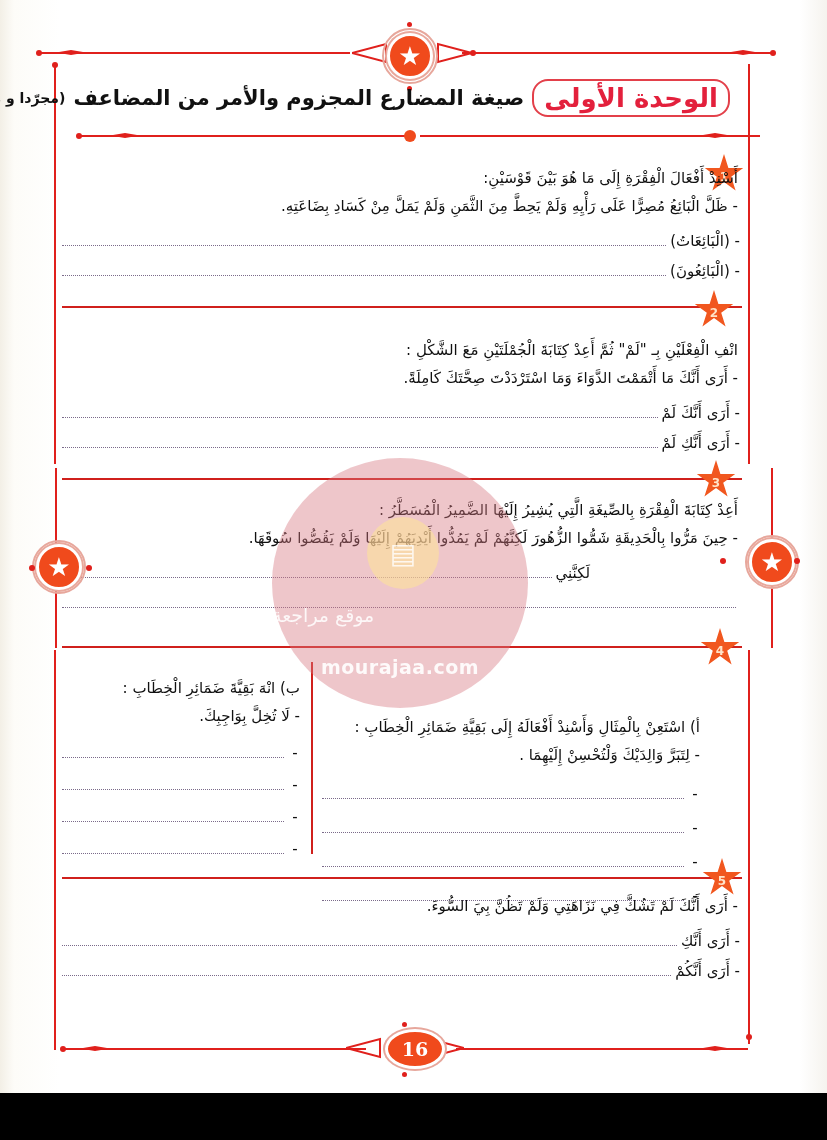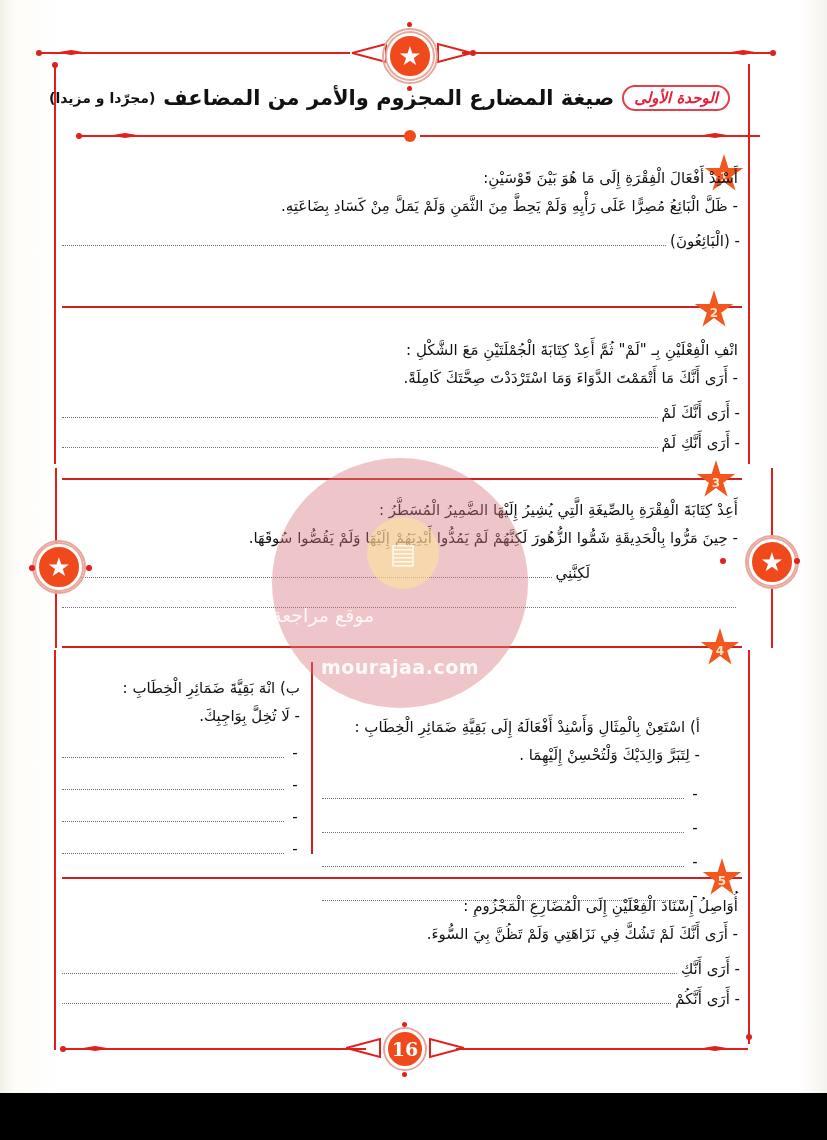--- a/index.html
+++ b/index.html
@@ -18,34 +18,34 @@
 
     
     .medal {
       position: absolute; width: 46px; height: 46px; border-radius: 50%;
       background: #f04a1c; border: 3px solid #fff; box-shadow: 0 0 0 2px #e9a89c;
       display: flex; align-items: center; justify-content: center;
       color: #fff; font-size: 26px; line-height: 1;
     }
     .medal-ring { position: absolute; border-radius: 50%; border: 2px solid #e7a79c; }
     .page-num {
-      position: absolute; width: 40px; height: 40px; border-radius: 50%;
+      position: absolute; width: 60px; height: 40px; border-radius: 50%;
       background: #f04a1c; border: 3px solid #fff; box-shadow: 0 0 0 2px #e7a79c;
       color: #fff; font-family: "DejaVu Serif", serif; font-weight: bold; font-size: 19px;
       display: flex; align-items: center; justify-content: center;
     }
 
     
     .title-row {
       position: absolute; top: 74px; left: 90px; width: 640px; height: 48px;
       direction: rtl; display: flex; align-items: center; gap: 8px;
     }
     .unit-badge {
       border: 2px solid #e3404a; border-radius: 16px; padding: 2px 10px;
-      color: #e3203c; font-weight: bold; font-size: 15px; white-space: nowrap; font-style: italic;
+      color: #e3203c; font-weight: bold; font-size: 26px; white-space: nowrap;
     }
     .title-text { font-weight: bold; font-size: 21px; color: #111; white-space: nowrap; }
     .title-sub { font-size: 14px; font-weight: bold; color: #111; white-space: nowrap; }
 
     
     .section { position: absolute; left: 62px; width: 678px; direction: rtl; }
     .sec-line { position: absolute; left: 62px; width: 680px; height: 2px; background: #d0201c; }
     .star {
       position: absolute; width: 40px; height: 40px;
       background: #f1571f;
@@ -118,20 +118,24 @@
     <span class="title-sub">(مجرّدا و مزيدا)</span>
   </div>
 
   <div class="star" style="left:704px; top:154px;">
       <span>1</span>
     </div>
   <div class="section" style="top:164px;">
     <div class="q-text">أَسْنِدْ أَفْعَالَ الْفِقْرَةِ إِلَى مَا هُوَ بَيْنَ قَوْسَيْنِ:</div>
     <div class="q-text">- ظَلَّ الْبَائِعُ مُصِرًّا عَلَى رَأْيِهِ وَلَمْ يَحِطَّ مِنَ الثَّمَنِ وَلَمْ يَمَلَّ مِنْ كَسَادِ بِضَاعَتِهِ.</div>
     <div class="line-row">
+      <span class="lead">- (الْبَائِعَاتُ)</span>
+      <span class="dots"></span>
+    </div>
+    <div class="line-row">
       <span class="lead">- (الْبَائِعُونَ)</span>
       <span class="dots"></span>
     </div>
   </div>
 
   <div class="sec-line" style="top:306px;"></div>
   <div class="star" style="left:694px; top:290px;">
       <span>2</span>
     </div>
 
@@ -226,21 +230,20 @@
       <span class="dots"></span>
     </div>
   </div>
 
   <div class="sec-line" style="top:877px;"></div>
   <div class="star" style="left:702px; top:858px;">
       <span>5</span>
     </div>
 
   <div class="section" style="top:892px;">
-    <div class="q-text">أُوَاصِلُ إِسْنَادَ الْفِعْلَيْنِ إِلَى الْمُضَارِعِ الْمَجْزُومِ :</div>
     <div class="q-text">- أَرَى أَنَّكَ لَمْ تَشُكَّ فِي نَزَاهَتِي وَلَمْ تَظُنَّ بِيَ السُّوءَ.</div>
     <div class="line-row">
       <span class="lead">- أَرَى أَنَّكِ</span>
       <span class="dots"></span>
     </div>
     <div class="line-row">
       <span class="lead">- أَرَى أَنَّكُمْ</span>
       <span class="dots"></span>
     </div>
   </div>

